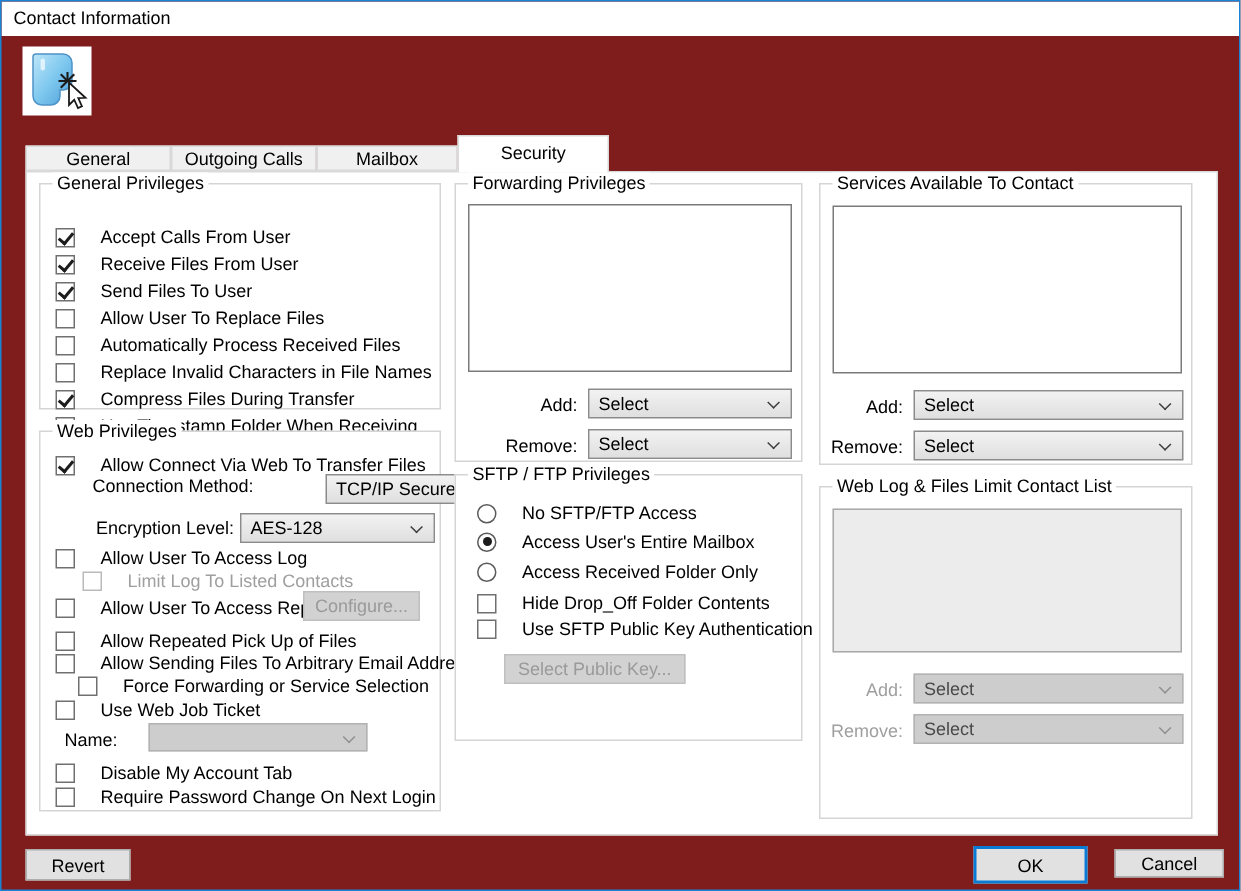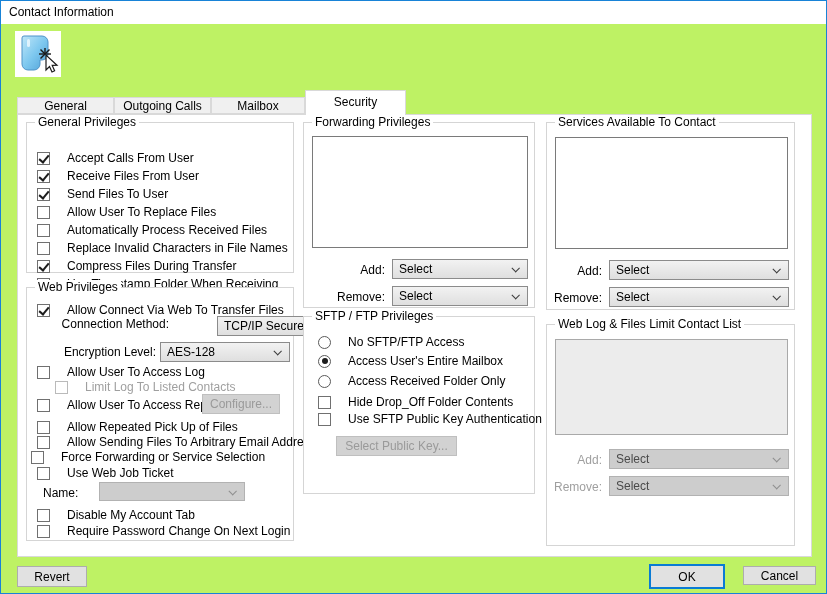--- a/index.html
+++ b/index.html
@@ -1,21 +1,21 @@
 <!DOCTYPE html>
 <html><head>
 <meta charset="utf-8">
 <style>
   * { box-sizing: border-box; margin: 0; padding: 0; }
   html,body { background:#c9c9c9; }
   body { font-family: "Liberation Sans", sans-serif; font-size: 12px; color:#000; }
 
   .window {
     position: relative; width: 827px; height: 594px;
-    background: #bef264; border: 1px solid #1883d7; overflow: hidden;
+    background: #7f1d1d; border: 1px solid #1883d7; overflow: hidden;
   }
   .titlebar {
     position:absolute; left:0; top:0; width:100%; height:23px;
     background:#ffffff; line-height:23px; padding-left:8px; font-size:12px;
   }
   .app-icon {
     position:absolute; left:14px; top:30px; width:46px; height:46px;
     background:#ffffff; display:flex; align-items:center; justify-content:center;
   }
 
@@ -213,21 +213,21 @@
     <label class="row" style="left:10px;top:132px;">
       <span class="cb" data-checked="false"></span>
       <span class="txt">Allow Repeated Pick Up of Files</span>
     </label>
 
     <label class="row" style="left:10px;top:147px;">
       <span class="cb" data-checked="false"></span>
       <span class="txt">Allow Sending Files To Arbitrary Email Addresses</span>
     </label>
 
-    <label class="row" style="left:4px;top:162px;">
+    <label class="row" style="left:25px;top:162px;">
       <span class="cb" data-checked="false"></span>
       <span class="txt">Force Forwarding or Service Selection</span>
     </label>
 
     <label class="row" style="left:10px;top:178px;">
       <span class="cb" data-checked="false"></span>
       <span class="txt">Use Web Job Ticket</span>
     </label>
 
     <span class="field-label" style="left:16px;top:198px;">Name:</span>

